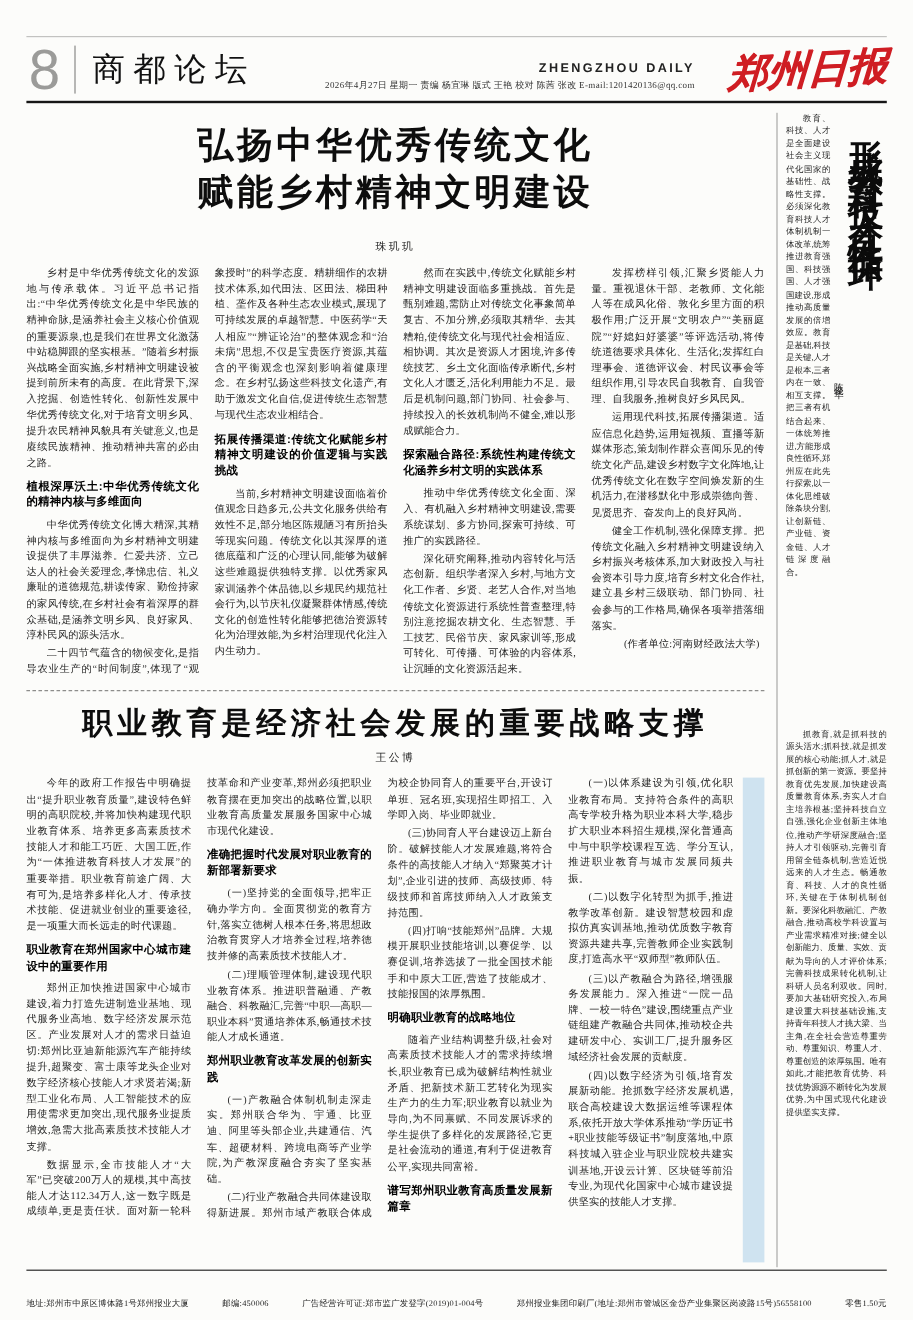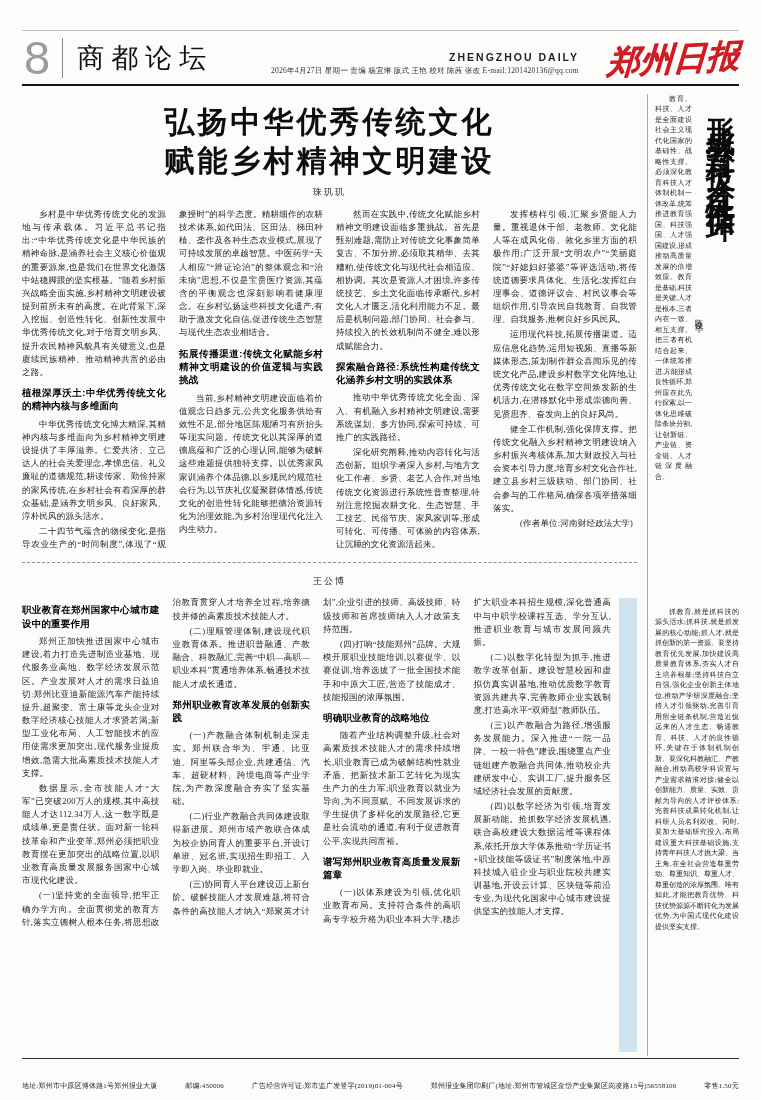--- a/index.html
+++ b/index.html
@@ -22,21 +22,21 @@
   .masthead{font-family:"Liberation Serif",serif;font-size:33px;font-weight:700;font-style:italic;
           color:#cf1d23;transform:skewX(-6deg) rotate(-3deg);line-height:1;padding-bottom:2px;
           text-shadow:0.5px 0.5px 0 #cf1d23;}
   .blackrule{border-bottom:2.5px solid #161616;}
   
   .content{display:flex;gap:10px;margin-top:8px;height:962px;}
   .main-left{width:615px;flex:0 0 auto;display:flex;flex-direction:column;}
   
   .m-title{font-family:"Liberation Sans",sans-serif;font-weight:900;font-size:30px;letter-spacing:3px;
           text-align:center;line-height:1.3;margin:8px 0 2px;color:#0d0d0d;}
-  .m-byline{text-align:center;font-size:9px;letter-spacing:2px;margin:6px 0 9px;color:#222;}
+  .m-byline{text-align:center;font-size:9px;letter-spacing:2px;margin:19px 0 9px;color:#222;}
   .cols4{column-count:4;column-gap:13px;text-align:justify;font-size:8.5px;line-height:1.55;
           letter-spacing:0.2px;color:#1f1f1f;}
   .cols4 p{margin:0 0 2px;text-indent:2em;}
   .cols4 p.sub{font-family:"Liberation Sans",sans-serif;font-weight:700;font-size:9.5px;line-height:1.4;
           text-indent:0;margin:7px 0 5px;color:#000;break-inside:avoid;}
   .cols4 p.closer{text-align:right;text-indent:0;padding-right:4px;}
   .dotted{border-top:1px dashed #8d8d8b;margin:11px 0 6px;}
   
   .b-title{font-family:"Liberation Sans",sans-serif;font-weight:900;font-size:25px;letter-spacing:4px;
           text-align:center;margin:4px 0 0;color:#0d0d0d;}
@@ -104,26 +104,29 @@
             <p>发挥榜样引领,汇聚乡贤能人力量。重视退休干部、老教师、文化能人等在成风化俗、敦化乡里方面的积极作用;广泛开展“文明农户”“美丽庭院”“好媳妇好婆婆”等评选活动,将传统道德要求具体化、生活化;发挥红白理事会、道德评议会、村民议事会等组织作用,引导农民自我教育、自我管理、自我服务,推树良好乡风民风。</p>
             <p>运用现代科技,拓展传播渠道。适应信息化趋势,运用短视频、直播等新媒体形态,策划制作群众喜闻乐见的传统文化产品,建设乡村数字文化阵地,让优秀传统文化在数字空间焕发新的生机活力,在潜移默化中形成崇德向善、见贤思齐、奋发向上的良好风尚。</p>
             <p>健全工作机制,强化保障支撑。把传统文化融入乡村精神文明建设纳入乡村振兴考核体系,加大财政投入与社会资本引导力度,培育乡村文化合作社,建立县乡村三级联动、部门协同、社会参与的工作格局,确保各项举措落细落实。</p>
             <p class="closer">(作者单位:河南财经政法大学)</p>
           </div>
         </div>
 
         <div class="dotted"></div>
 
         <div style="flex:1;display:flex;flex-direction:column;">
+          <div class="b-title">职业教育是经济社会发展的重要战略支撑</div>
           <div class="b-byline">王公博</div>
           <div class="bottom-flex">
             <div class="cols4 bottom-cols">
+              <p>今年的政府工作报告中明确提出“提升职业教育质量”,建设特色鲜明的高职院校,并将加快构建现代职业教育体系、培养更多高素质技术技能人才和能工巧匠、大国工匠,作为“一体推进教育科技人才发展”的重要举措。职业教育前途广阔、大有可为,是培养多样化人才、传承技术技能、促进就业创业的重要途径,是一项重大而长远走的时代课题。</p>
               <p class="sub">职业教育在郑州国家中心城市建设中的重要作用</p>
               <p>郑州正加快推进国家中心城市建设,着力打造先进制造业基地、现代服务业高地、数字经济发展示范区。产业发展对人才的需求日益迫切:郑州比亚迪新能源汽车产能持续提升,超聚变、富士康等龙头企业对数字经济核心技能人才求贤若渴;新型工业化布局、人工智能技术的应用使需求更加突出,现代服务业提质增效,急需大批高素质技术技能人才支撑。</p>
               <p>数据显示,全市技能人才“大军”已突破200万人的规模,其中高技能人才达112.34万人,这一数字既是成绩单,更是责任状。面对新一轮科技革命和产业变革,郑州必须把职业教育摆在更加突出的战略位置,以职业教育高质量发展服务国家中心城市现代化建设。</p>
+              <p class="sub">准确把握时代发展对职业教育的新部署新要求</p>
               <p>(一)坚持党的全面领导,把牢正确办学方向。全面贯彻党的教育方针,落实立德树人根本任务,将思想政治教育贯穿人才培养全过程,培养德技并修的高素质技术技能人才。</p>
               <p>(二)理顺管理体制,建设现代职业教育体系。推进职普融通、产教融合、科教融汇,完善“中职—高职—职业本科”贯通培养体系,畅通技术技能人才成长通道。</p>
               <p class="sub">郑州职业教育改革发展的创新实践</p>
               <p>(一)产教融合体制机制走深走实。郑州联合华为、宇通、比亚迪、阿里等头部企业,共建通信、汽车、超硬材料、跨境电商等产业学院,为产教深度融合夯实了坚实基础。</p>
               <p>(二)行业产教融合共同体建设取得新进展。郑州市域产教联合体成为校企协同育人的重要平台,开设订单班、冠名班,实现招生即招工、入学即入岗、毕业即就业。</p>
               <p>(三)协同育人平台建设迈上新台阶。破解技能人才发展难题,将符合条件的高技能人才纳入“郑聚英才计划”,企业引进的技师、高级技师、特级技师和首席技师纳入人才政策支持范围。</p>
               <p>(四)打响“技能郑州”品牌。大规模开展职业技能培训,以赛促学、以赛促训,培养选拔了一批全国技术能手和中原大工匠,营造了技能成才、技能报国的浓厚氛围。</p>
               <p class="sub">明确职业教育的战略地位</p>
               <p>随着产业结构调整升级,社会对高素质技术技能人才的需求持续增长,职业教育已成为破解结构性就业矛盾、把新技术新工艺转化为现实生产力的生力军;职业教育以就业为导向,为不同禀赋、不同发展诉求的学生提供了多样化的发展路径,它更是社会流动的通道,有利于促进教育公平,实现共同富裕。</p>
               <p class="sub">谱写郑州职业教育高质量发展新篇章</p>

